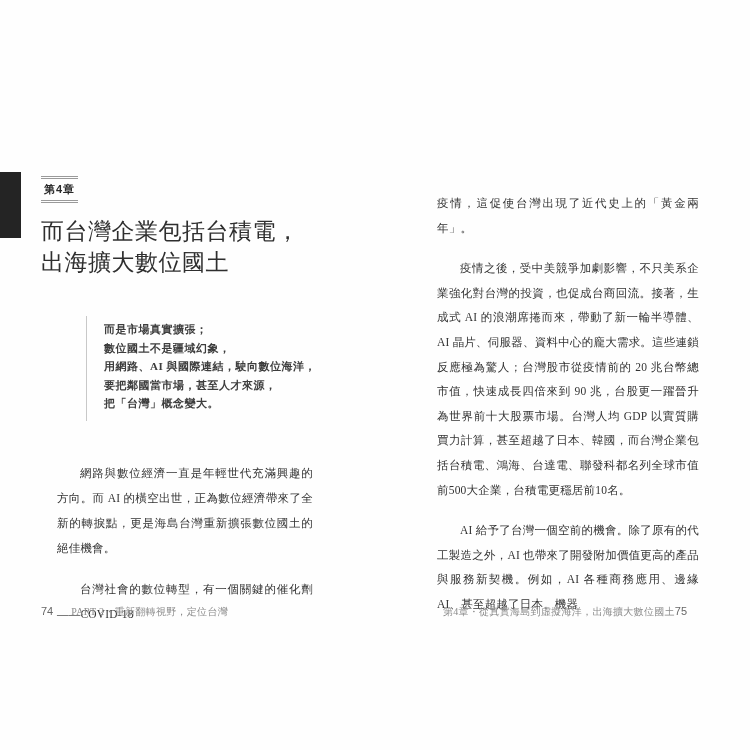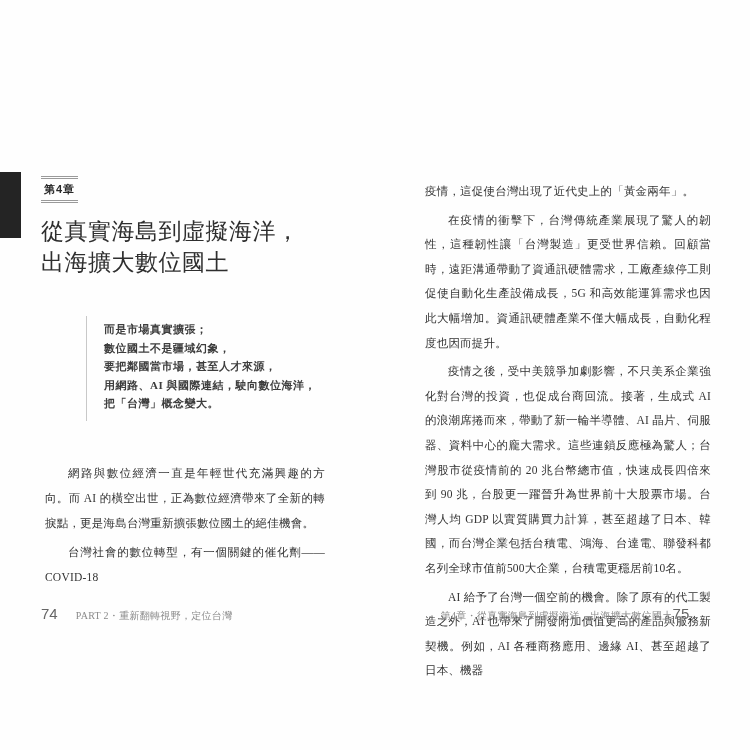--- a/index.html
+++ b/index.html
@@ -58,21 +58,21 @@
   .epigraph .quote-line {
     font-size: 11px;
     line-height: 18.5px;
     font-weight: bold;
     letter-spacing: 0.5px;
     color: #3d3d3d;
   }
   .left-body { margin-top: 40px; }
 
   .para {
-    margin: 4px;
+    margin: 16px;
     font-size: 11.5px;
     line-height: 25px;
     letter-spacing: 0.2px;
     text-align: justify;
     color: #333;
   }
   .para.indent { text-indent: 2em; }
 
   
   .right-page {
@@ -94,61 +94,60 @@
   .footer-right {
     position: absolute;
     left: 415px; top: 605px;
     width: 300px;
     display: flex;
     justify-content: center;
     align-items: baseline;
   }
   .page-number {
     font-family: "Liberation Sans", "DejaVu Sans", sans-serif;
-    font-size: 15px;
+    font-size: 11px;
     color: #666;
   }
   .running-head {
     font-size: 10px;
     letter-spacing: 0.3px;
     color: #8a8a8a;
   }
 </style>
 </head>
 <body>
 
 <div class="spread">
 
   <div class="chapter-tab"></div>
 
   <div class="left-page">
     <div class="chapter-label">第4章</div>
 
     <h1 class="chapter-title">
-      <div>從真實海島到虛擬海洋，</div>
+      <div>而台灣企業包括台積電，</div>
       <div>出海擴大數位國土</div>
     </h1>
 
     <div class="epigraph">
       <div class="quote-line">而是市場真實擴張；</div>
       <div class="quote-line">數位國土不是疆域幻象，</div>
+      <div class="quote-line">用網路、AI 與國際連結，駛向數位海洋，</div>
       <div class="quote-line">要把鄰國當市場，甚至人才來源，</div>
-      <div class="quote-line">用網路、AI 與國際連結，駛向數位海洋，</div>
       <div class="quote-line">把「台灣」概念變大。</div>
     </div>
 
     <div class="left-body">
       <p class="para indent">網路與數位經濟一直是年輕世代充滿興趣的方向。而 AI 的橫空出世，正為數位經濟帶來了全新的轉捩點，更是海島台灣重新擴張數位國土的絕佳機會。</p>
       <p class="para indent">台灣社會的數位轉型，有一個關鍵的催化劑——COVID-18</p>
     </div>
   </div>
 
   <div class="right-page">
     <p class="para">疫情，這促使台灣出現了近代史上的「黃金兩年」。</p>
-    <p class="para indent">在疫情的衝擊下，台灣傳統產業展現了驚人的韌性，這種韌性讓「台灣製造」更受世界信賴。回顧當時，遠距溝通帶動了資通訊硬體需求，工廠產線停工則促使自動化生產設備成長，5G 和高效能運算需求也因此大幅增加。資通訊硬體產業不僅大幅成長，自動化程度也因而提升。</p>
     <p class="para indent">疫情之後，受中美競爭加劇影響，不只美系企業強化對台灣的投資，也促成台商回流。接著，生成式 AI 的浪潮席捲而來，帶動了新一輪半導體、AI 晶片、伺服器、資料中心的龐大需求。這些連鎖反應極為驚人；台灣股市從疫情前的 20 兆台幣總市值，快速成長四倍來到 90 兆，台股更一躍晉升為世界前十大股票市場。台灣人均 GDP 以實質購買力計算，甚至超越了日本、韓國，而台灣企業包括台積電、鴻海、台達電、聯發科都名列全球市值前500大企業，台積電更穩居前10名。</p>
     <p class="para indent">AI 給予了台灣一個空前的機會。除了原有的代工製造之外，AI 也帶來了開發附加價值更高的產品與服務新契機。例如，AI 各種商務應用、邊緣 AI、甚至超越了日本、機器</p>
   </div>
 
   <div class="footer-left">
     <span class="page-number">74</span>
     <span class="running-head">PART 2・重新翻轉視野，定位台灣</span>
   </div>
 
   <div class="footer-right">

